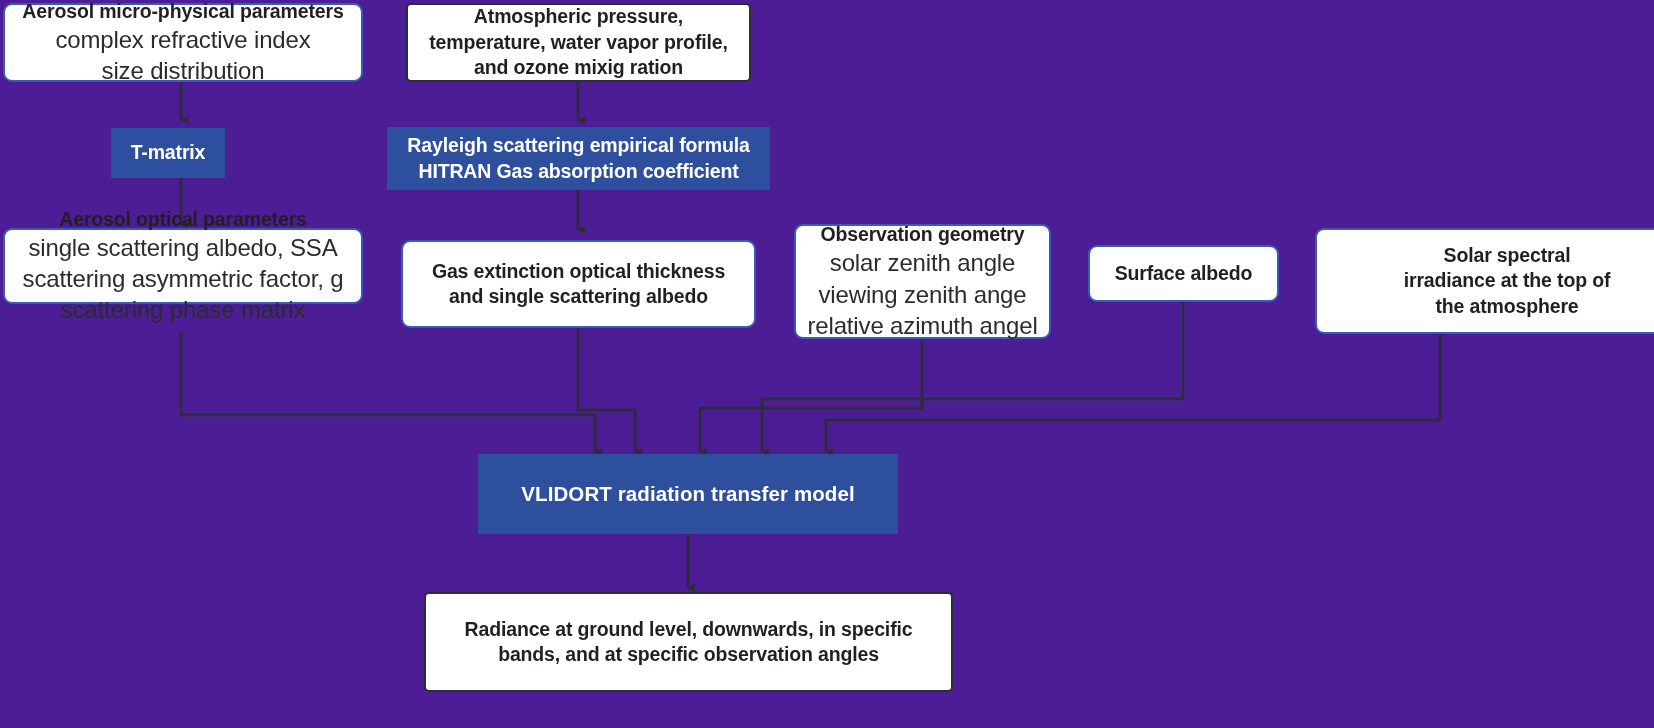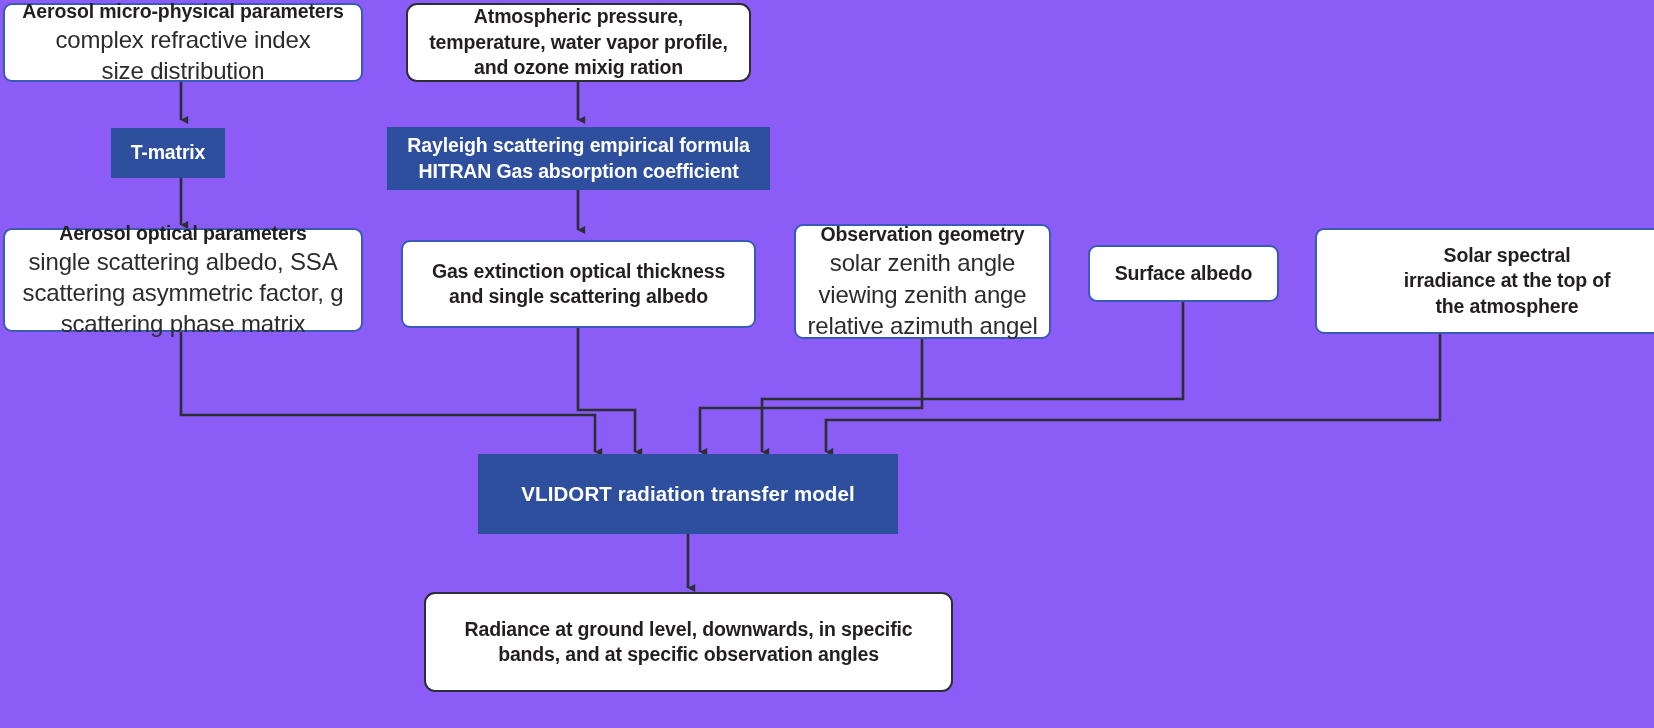--- a/index.html
+++ b/index.html
@@ -5,21 +5,21 @@
 <style>
   html, body {
     margin: 0;
     padding: 0;
     background: #ffffff;
   }
   #canvas {
     position: relative;
     width: 1654px;
     height: 728px;
-    background: #8b5cf6;
+    background: #4c1d95;
     font-family: "Liberation Sans", sans-serif;
     overflow: hidden;
   }
   #wires {
     position: absolute;
     left: 0;
     top: 0;
     width: 1654px;
     height: 728px;
     pointer-events: none;
@@ -33,21 +33,21 @@
     justify-content: center;
     text-align: center;
     background: #ffffff;
   }
   .node.blue-outline {
     border: 2.5px solid #3A5BB5;
     border-radius: 9px;
   }
   .node.dark-outline {
     border: 2.5px solid #2B2E34;
-    border-radius: 11px;
+    border-radius: 5px;
     text-align: center;
   }
   .node.filled {
     background: #2E4E9E;
     border: none;
     border-radius: 0;
   }
   .line {
     display: block;
     width: 100%;
@@ -127,21 +127,21 @@
 
   <div class="node filled" id="t-matrix-node" style="left:111px; top:128px; width:114px; height:50px;">
     <span class="line bold">T-matrix</span>
   </div>
 
   <div class="node filled" id="rayleigh-node" style="left:387px; top:127px; width:383px; height:63px;">
     <span class="line bold">Rayleigh scattering empirical formula</span>
     <span class="line bold">HITRAN Gas absorption coefficient</span>
   </div>
 
-  <div class="node blue-outline" id="aerosol-optical-node" style="left:3px; top:228px; width:360px; height:104px;">
+  <div class="node blue-outline" id="aerosol-optical-node" style="left:3px; top:228px; width:360px; height:76px;">
     <span class="line bold">Aerosol optical parameters</span>
     <span class="line plain">single scattering albedo, SSA</span>
     <span class="line plain">scattering asymmetric factor, g</span>
     <span class="line plain">scattering phase matrix</span>
   </div>
 
   <div class="node blue-outline" id="gas-extinction-node" style="left:401px; top:240px; width:355px; height:88px;">
     <span class="line bold">Gas extinction optical thickness</span>
     <span class="line bold">and single scattering albedo</span>
   </div>

